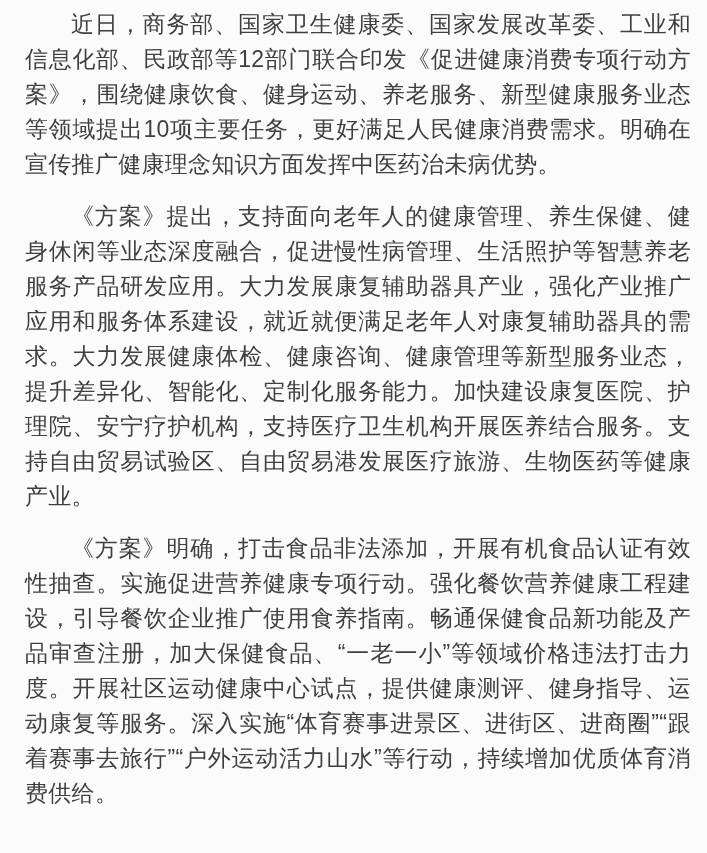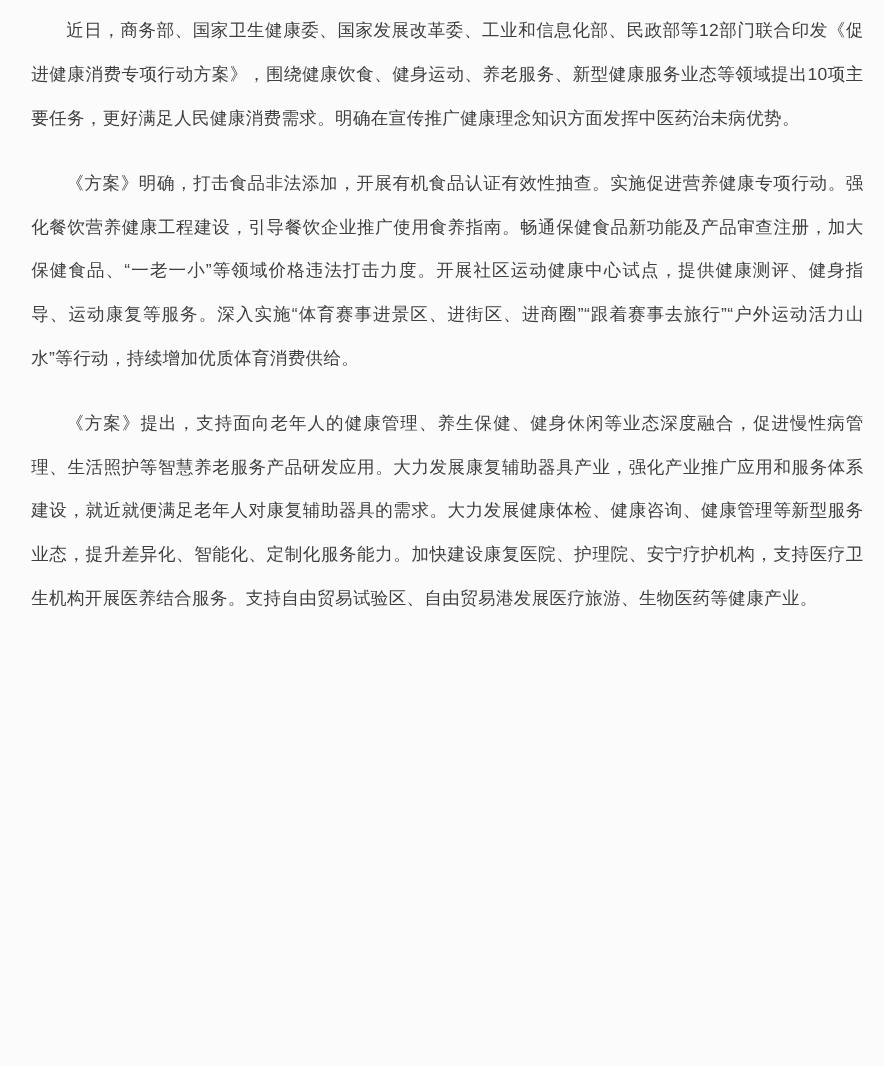--- a/index.html
+++ b/index.html
@@ -14,30 +14,30 @@
   }
   .article {
     box-sizing: border-box;
     width: 707px;
     height: 853px;
     padding: 7px 16px 0 25px;
   }
   .para {
     margin: 0 0 17px 0;
     font-family: "Liberation Sans", sans-serif;
-    font-size: 14px;
+    font-size: 23px;
     line-height: 35px;
     font-weight: 400;
     color: #3f3f3f;
     text-align: justify;
     text-justify: inter-ideograph;
     text-indent: 2em;
     letter-spacing: 0.3px;
   }
 </style>
 </head>
 <body>
 
 <div class="article">
   <p class="para">近日，商务部、国家卫生健康委、国家发展改革委、工业和信息化部、民政部等12部门联合印发《促进健康消费专项行动方案》，围绕健康饮食、健身运动、养老服务、新型健康服务业态等领域提出10项主要任务，更好满足人民健康消费需求。明确在宣传推广健康理念知识方面发挥中医药治未病优势。</p>
+  <p class="para">《方案》提出，支持面向老年人的健康管理、养生保健、健身休闲等业态深度融合，促进慢性病管理、生活照护等智慧养老服务产品研发应用。大力发展康复辅助器具产业，强化产业推广应用和服务体系建设，就近就便满足老年人对康复辅助器具的需求。大力发展健康体检、健康咨询、健康管理等新型服务业态，提升差异化、智能化、定制化服务能力。加快建设康复医院、护理院、安宁疗护机构，支持医疗卫生机构开展医养结合服务。支持自由贸易试验区、自由贸易港发展医疗旅游、生物医药等健康产业。</p>
   <p class="para">《方案》明确，打击食品非法添加，开展有机食品认证有效性抽查。实施促进营养健康专项行动。强化餐饮营养健康工程建设，引导餐饮企业推广使用食养指南。畅通保健食品新功能及产品审查注册，加大保健食品、“一老一小”等领域价格违法打击力度。开展社区运动健康中心试点，提供健康测评、健身指导、运动康复等服务。深入实施“体育赛事进景区、进街区、进商圈”“跟着赛事去旅行”“户外运动活力山水”等行动，持续增加优质体育消费供给。</p>
-  <p class="para">《方案》提出，支持面向老年人的健康管理、养生保健、健身休闲等业态深度融合，促进慢性病管理、生活照护等智慧养老服务产品研发应用。大力发展康复辅助器具产业，强化产业推广应用和服务体系建设，就近就便满足老年人对康复辅助器具的需求。大力发展健康体检、健康咨询、健康管理等新型服务业态，提升差异化、智能化、定制化服务能力。加快建设康复医院、护理院、安宁疗护机构，支持医疗卫生机构开展医养结合服务。支持自由贸易试验区、自由贸易港发展医疗旅游、生物医药等健康产业。</p>
 </div>
 
 </body></html>

